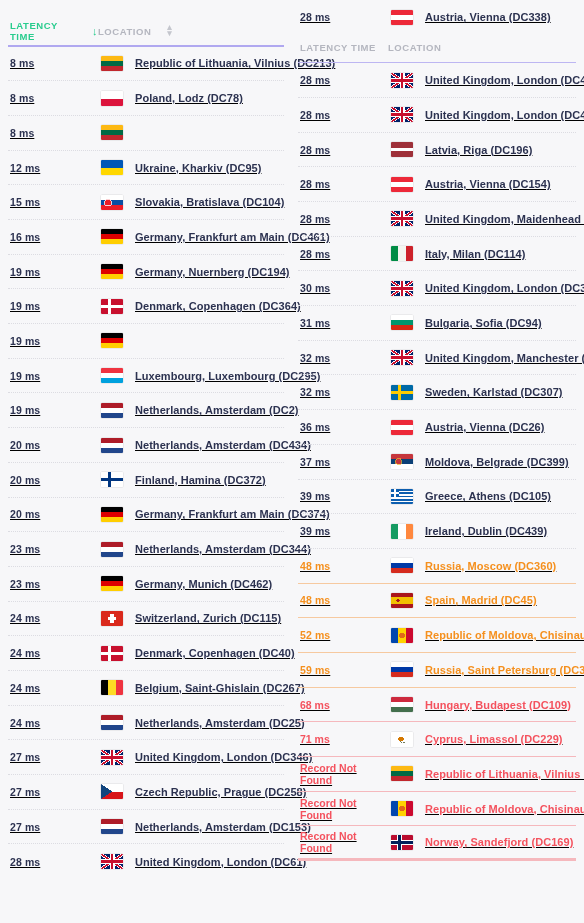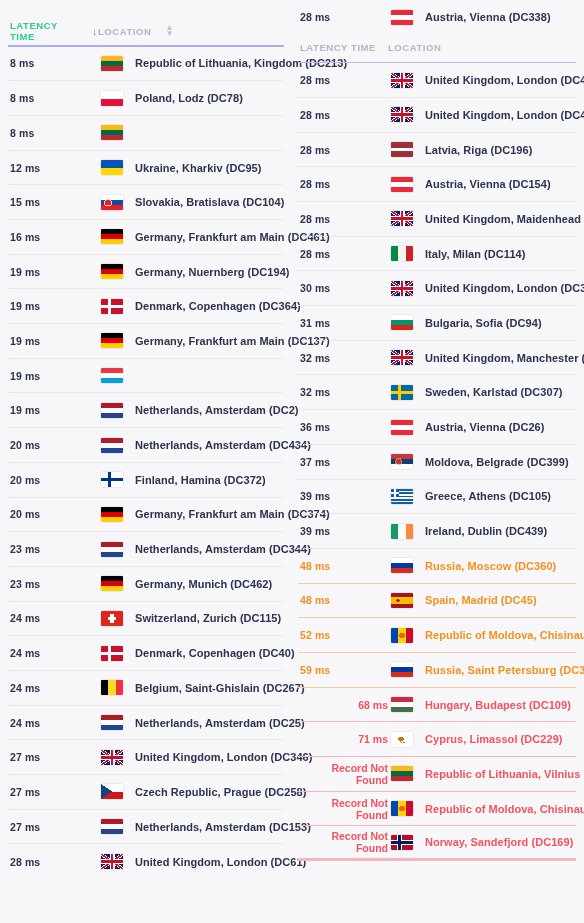--- a/index.html
+++ b/index.html
@@ -35,20 +35,21 @@
   .sort-both i { font-style: normal; line-height: .62; }
   .hrule { height: 1.6px; background: #b0a8f0; margin-top: 1px; }
   .col-right .hrule { background: #bdb6f2; }
 
   
   .row {
     display: flex; align-items: center;
     height: 34.7px;
     border-bottom: 1px dotted #dcdce2;
     padding-left: 2px;
+    text-decoration: underline;
   }
   .row:last-child { border-bottom: none; }
   .lat {
     width: 88px; flex: none;
     font-size: 10.5px; font-weight: bold;
     color: #2c3250; letter-spacing: .1px;
   }
   .flagwrap {
     width: 28px; flex: none;
     display: flex; align-items: center; justify-content: center;
@@ -61,21 +62,21 @@
     overflow: hidden;
   }
   .loc {
     font-size: 11px; font-weight: bold;
     color: #2c3250; white-space: nowrap;
     letter-spacing: .05px;
   }
   
   .row.warn  { border-bottom-color: #f6c9a0; border-bottom-style: solid; }
   .row.warn  .lat, .row.warn  .loc { color: #f5901e; }
-  .row.alert { border-bottom-color: #f5b8bd; border-bottom-style: solid; text-align: right; }
+  .row.alert { border-bottom-color: #f5b8bd; border-bottom-style: solid; }
   .row.alert .lat, .row.alert .loc { color: #f4525e; }
   .row.alert .lat { letter-spacing: 0; }
 </style>
 </head>
 <body>
 
 <div class="page">
 
   <div class="col col-left">
     <div class="thead">
@@ -95,21 +96,21 @@
     <div id="left-rows">
         <div class="row">
       <span class="lat">8 ms</span>
       <span class="flagwrap">
             <svg class="flag" viewBox="0 0 22 15" xmlns="http://www.w3.org/2000/svg" shape-rendering="crispEdges">
               <rect width="22" height="5" y="0" fill="#FDB913"></rect>
               <rect width="22" height="5" y="5" fill="#006A44"></rect>
               <rect width="22" height="5" y="10" fill="#C1272D"></rect>
             </svg>
           </span>
-      <span class="loc">Republic of Lithuania, Kingdom (DC213)</span>
+      <span class="loc">Republic of Lithuania, Vilnius (DC213)</span>
     </div>
         <div class="row">
       <span class="lat">8 ms</span>
       <span class="flagwrap">
             <svg class="flag" viewBox="0 0 22 15" xmlns="http://www.w3.org/2000/svg" shape-rendering="crispEdges">
               <rect width="22" height="7.5" fill="#fff"></rect>
               <rect y="7.5" width="22" height="7.5" fill="#DC143C"></rect>
             </svg>
           </span>
       <span class="loc">Poland, Lodz (DC78)</span>
@@ -181,31 +182,31 @@
     </div>
         <div class="row">
       <span class="lat">19 ms</span>
       <span class="flagwrap">
             <svg class="flag" viewBox="0 0 22 15" xmlns="http://www.w3.org/2000/svg" shape-rendering="crispEdges">
               <rect width="22" height="5" y="0" fill="#000"></rect>
               <rect width="22" height="5" y="5" fill="#DD0000"></rect>
               <rect width="22" height="5" y="10" fill="#FFCE00"></rect>
             </svg>
           </span>
-      <span class="loc">Germany, Frankfurt am Main (DC137)</span>
     </div>
         <div class="row">
       <span class="lat">19 ms</span>
       <span class="flagwrap">
             <svg class="flag" viewBox="0 0 22 15" xmlns="http://www.w3.org/2000/svg" shape-rendering="crispEdges">
               <rect width="22" height="5" y="0" fill="#EF3340"></rect>
               <rect width="22" height="5" y="5" fill="#fff"></rect>
               <rect width="22" height="5" y="10" fill="#00A1DE"></rect>
             </svg>
           </span>
+      <span class="loc">Luxembourg, Luxembourg (DC295)</span>
     </div>
         <div class="row">
       <span class="lat">19 ms</span>
       <span class="flagwrap">
             <svg class="flag" viewBox="0 0 22 15" xmlns="http://www.w3.org/2000/svg" shape-rendering="crispEdges">
               <rect width="22" height="5" y="0" fill="#AE1C28"></rect>
               <rect width="22" height="5" y="5" fill="#fff"></rect>
               <rect width="22" height="5" y="10" fill="#21468B"></rect>
             </svg>
           </span>

